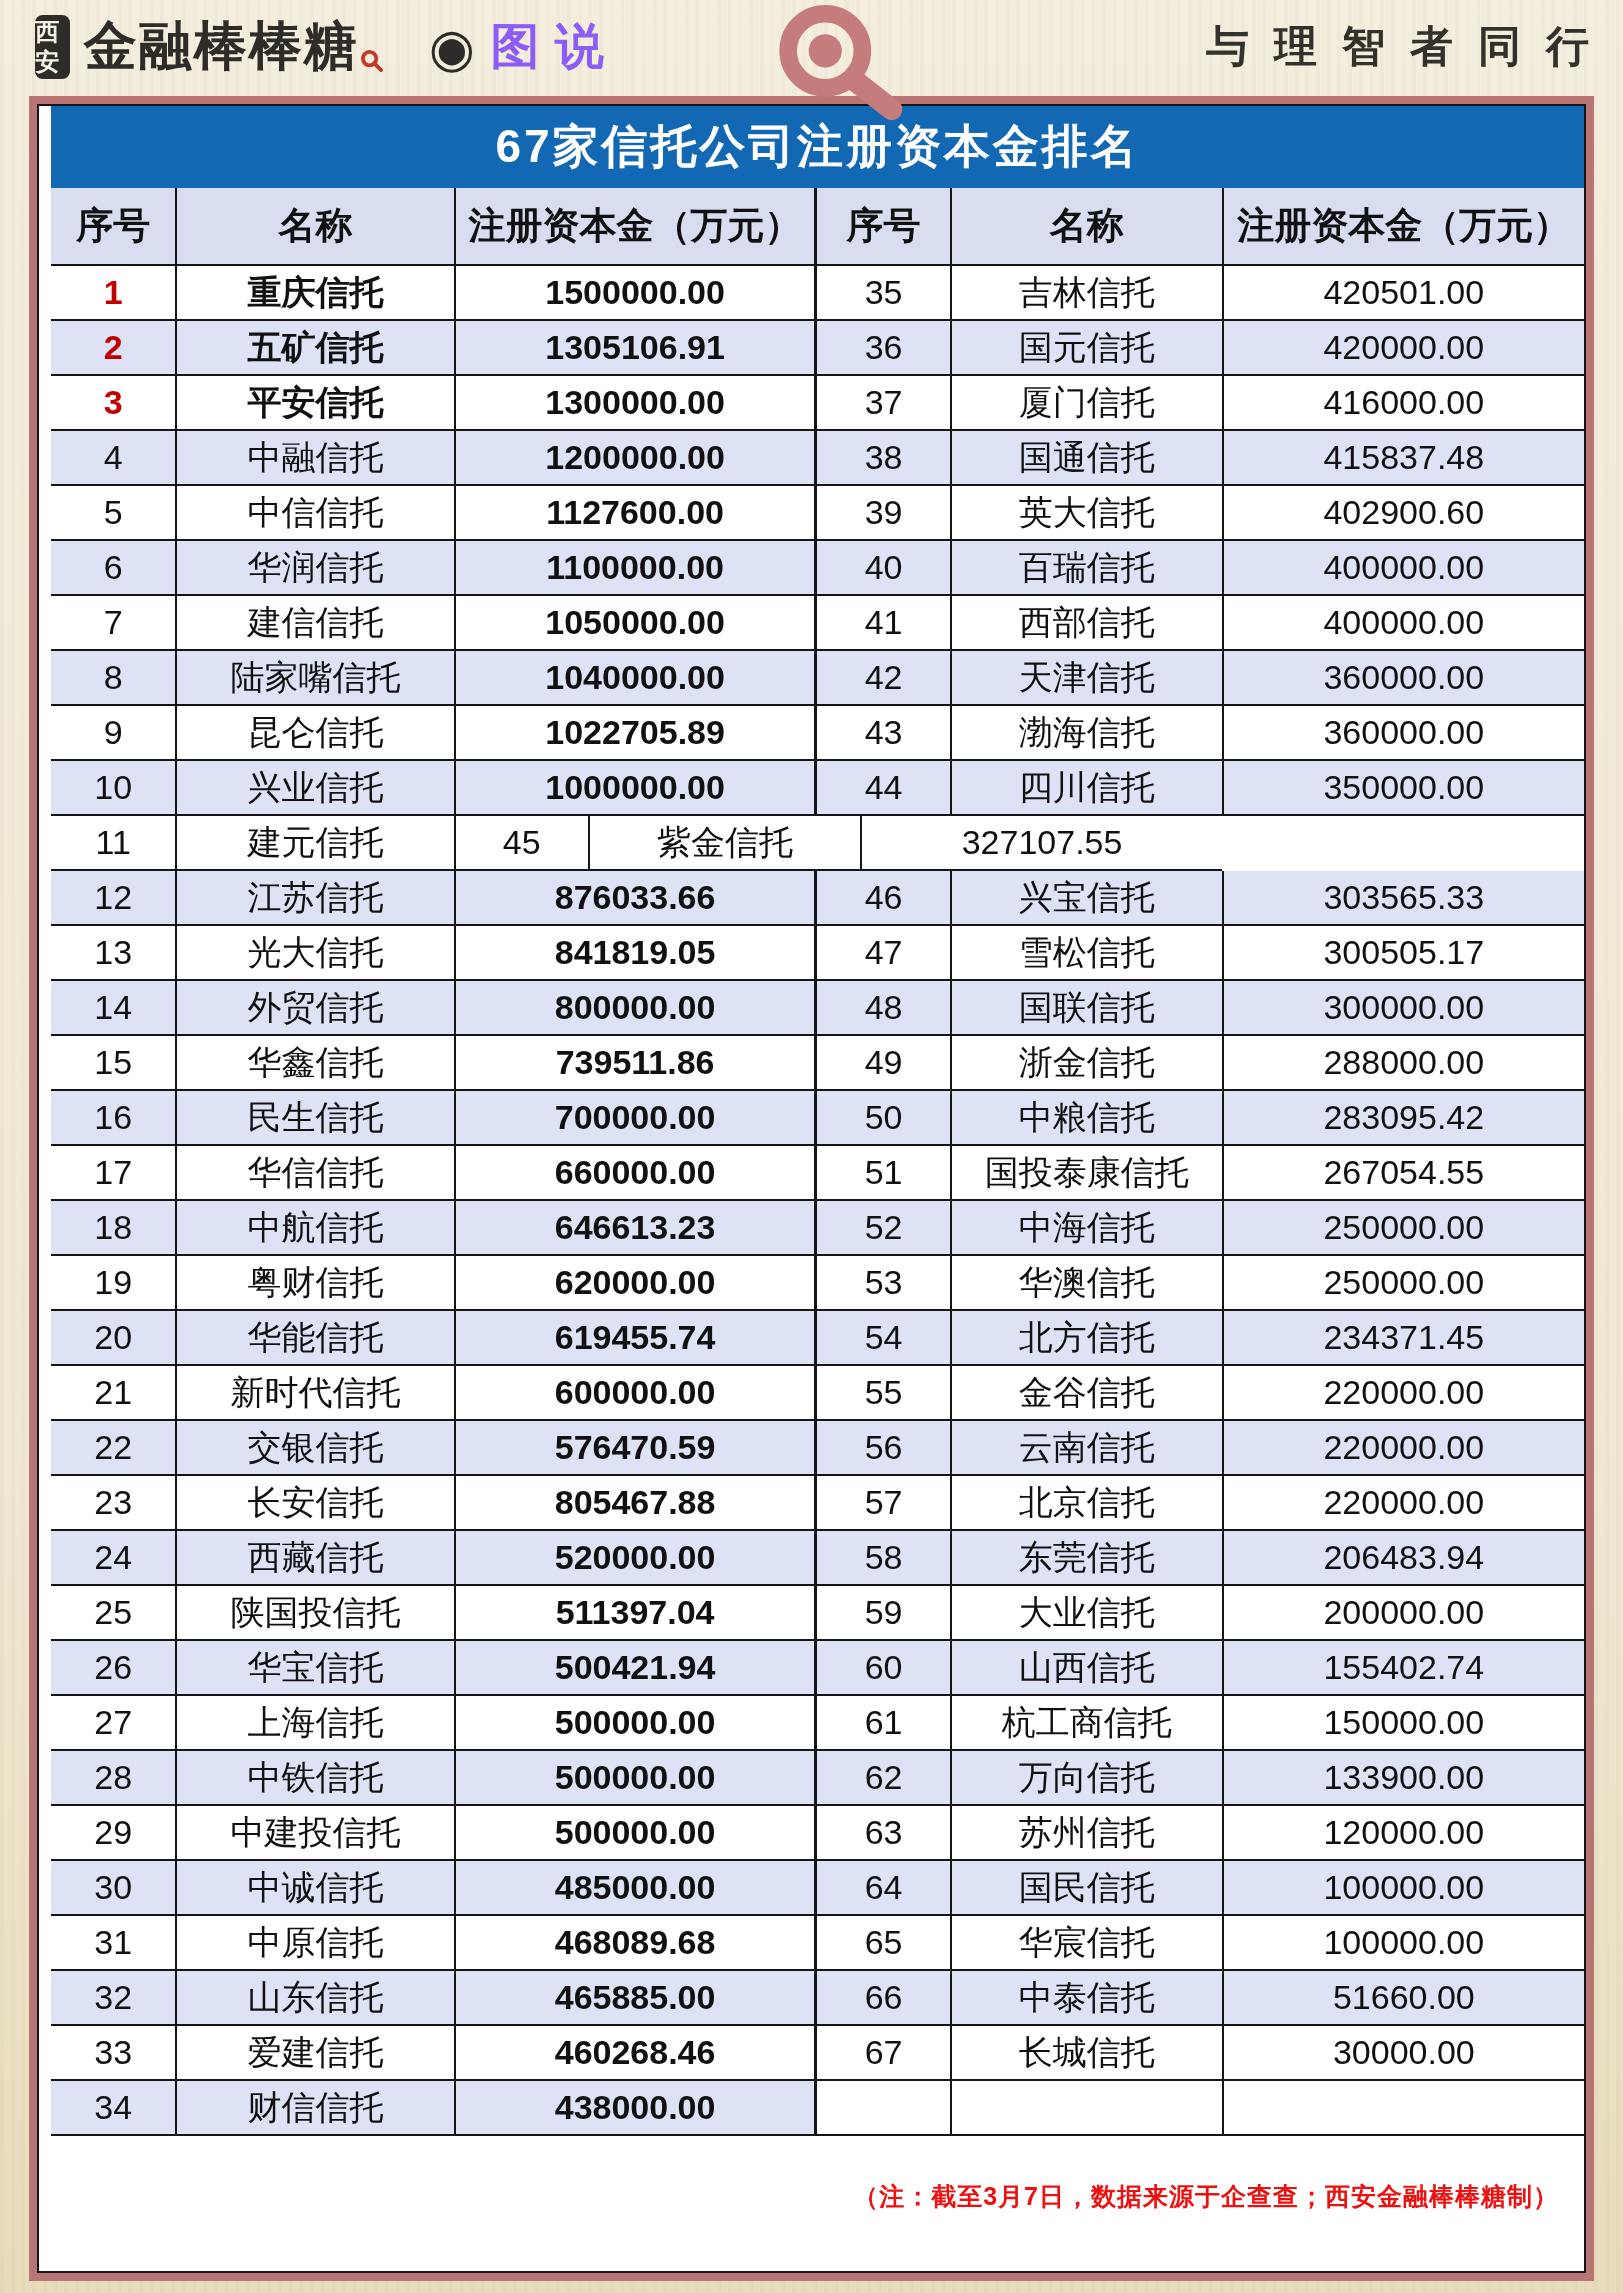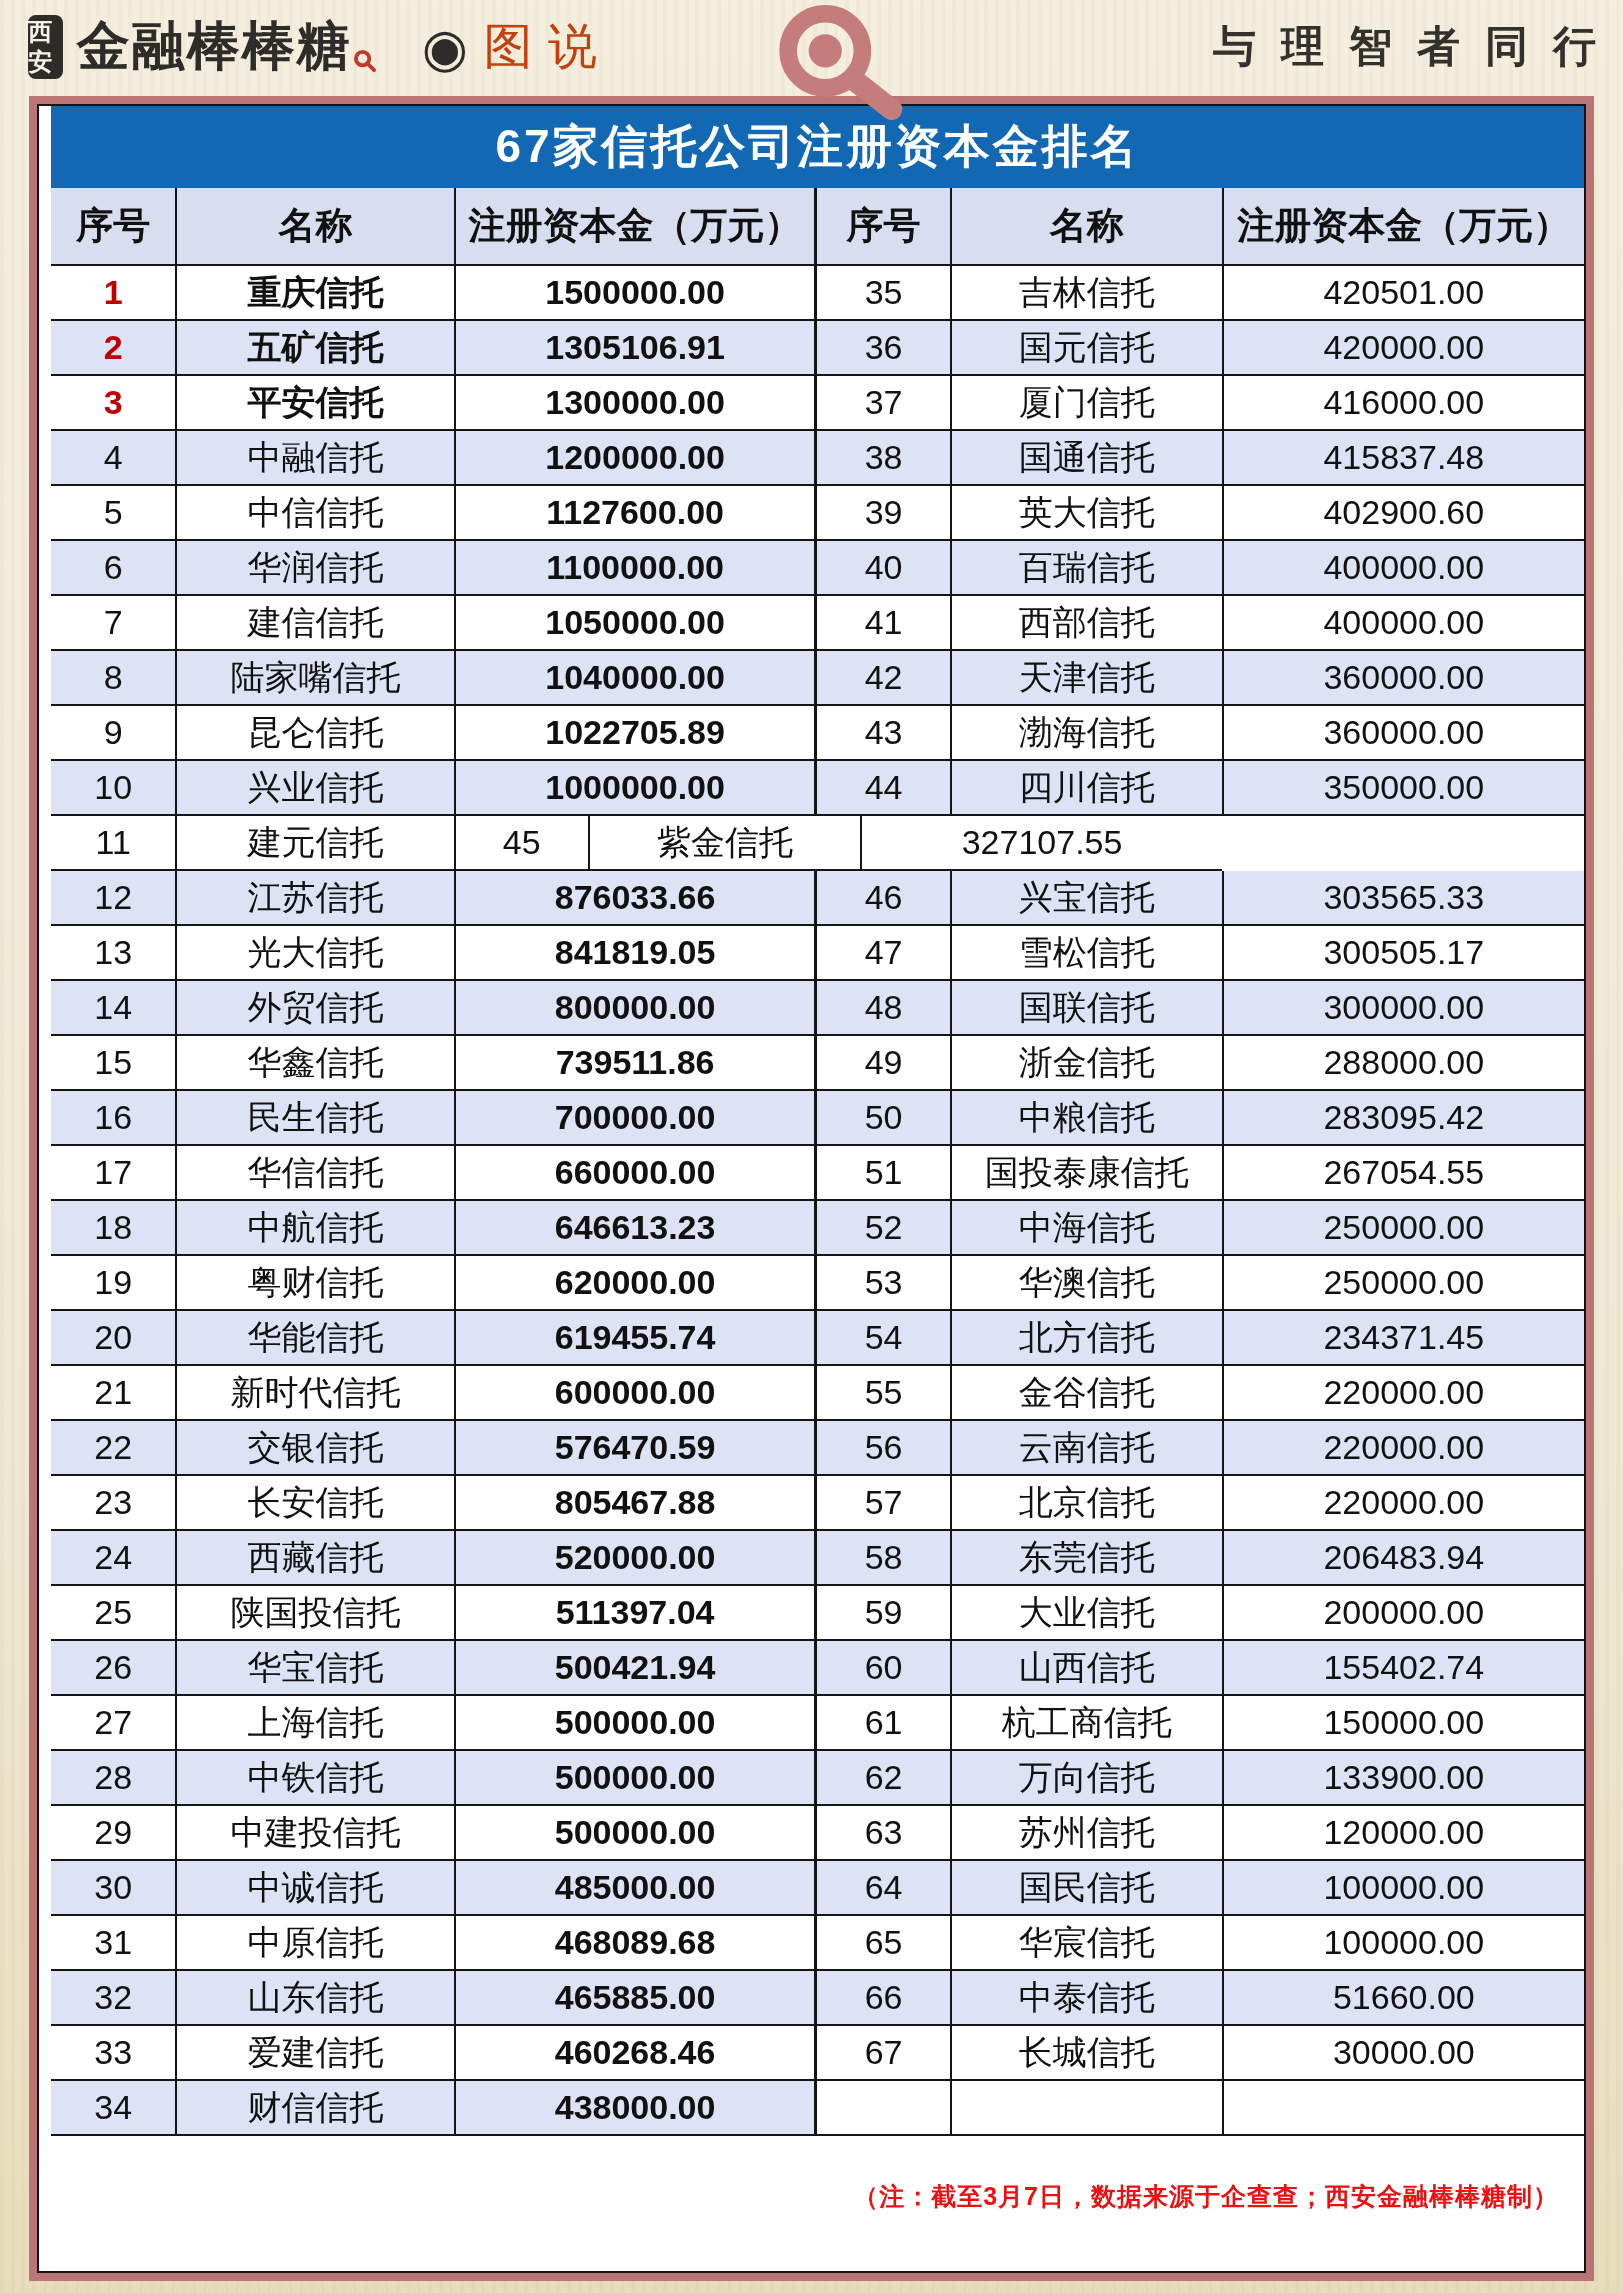--- a/index.html
+++ b/index.html
@@ -9,33 +9,33 @@
     background:
       repeating-linear-gradient(90deg, rgba(170,145,95,.05) 0 3.9px, rgba(255,255,255,0) 3.9px 10.7px),
       linear-gradient(180deg,#f4eede 0%,#efe8d4 62%,#e7dcbc 100%);
     color:#222;
   }
 
   
   .topbar{
     position:absolute;left:0;top:0;width:1624px;height:94px;
     display:flex;align-items:center;justify-content:space-between;
-    padding:0 28px;box-sizing:border-box;gap:32px;
+    padding:0 35px;box-sizing:border-box;gap:32px;
   }
   .logo-group{display:flex;align-items:center;gap:13.7px;}
   .xian-badge{
     width:35px;height:64px;background:#2e2c28;border-radius:7.8px;
     color:#f5f1e6;font-size:24.4px;font-weight:700;line-height:30px;
     display:flex;flex-direction:column;align-items:center;justify-content:center;
   }
   .logo-text{font-size:53px;font-weight:800;color:#2e2c28;letter-spacing:2px;position:relative;}
   .mini-mag{position:relative;top:13.7px;left:-13.7px;width:25px;height:25px;}
   .tushuo{display:flex;align-items:center;gap:15.6px;margin-left:17.6px;}
   .bullet{font-size:53px;line-height:1;color:#2e2c28;}
-  .tushuo-text{font-size:49px;font-weight:400;color:#c2410c;letter-spacing:15.6px;}
+  .tushuo-text{font-size:49px;font-weight:700;color:#8b5cf6;letter-spacing:15.6px;}
   .slogan{font-size:43px;font-weight:700;color:#33312c;letter-spacing:25px;margin-right:-25px;white-space:nowrap;}
 
   
   .center-mag{position:absolute;left:749px;top:2px;z-index:5;}
 
   
   .table-wrap{
     position:absolute;left:29px;top:96px;width:1565px;height:2185px;
     background:#ffffff;border:8.8px solid #b97474;box-sizing:border-box;
   }

